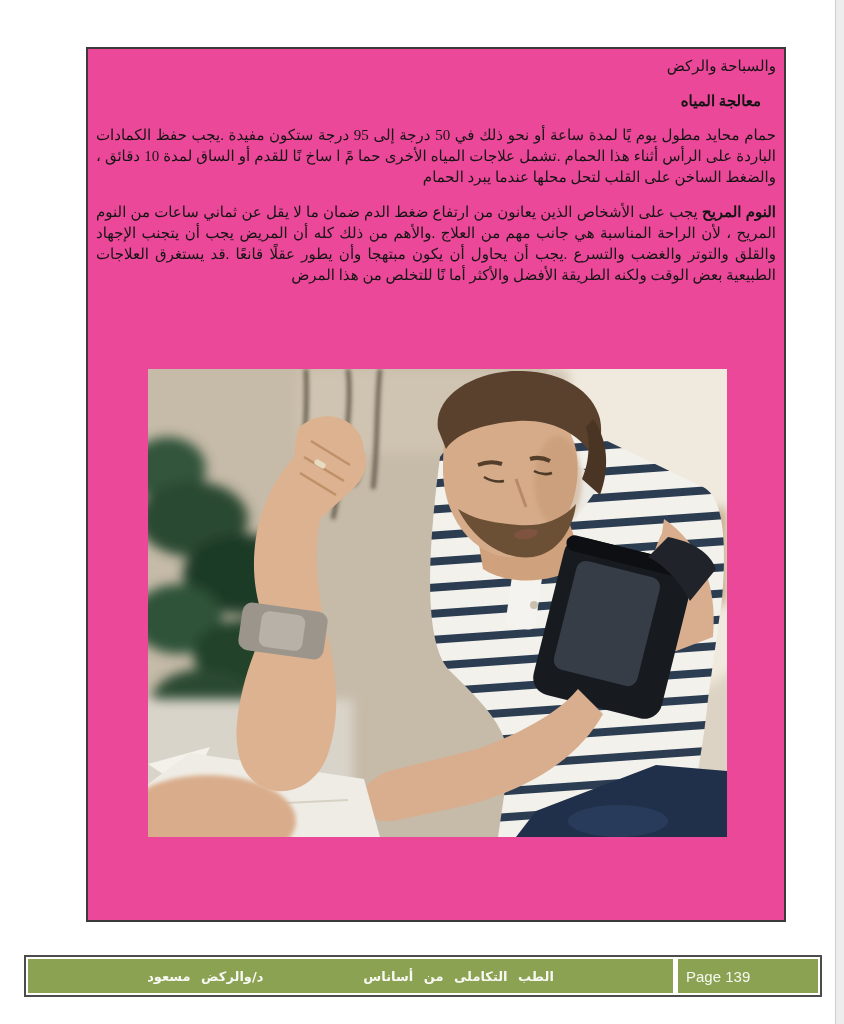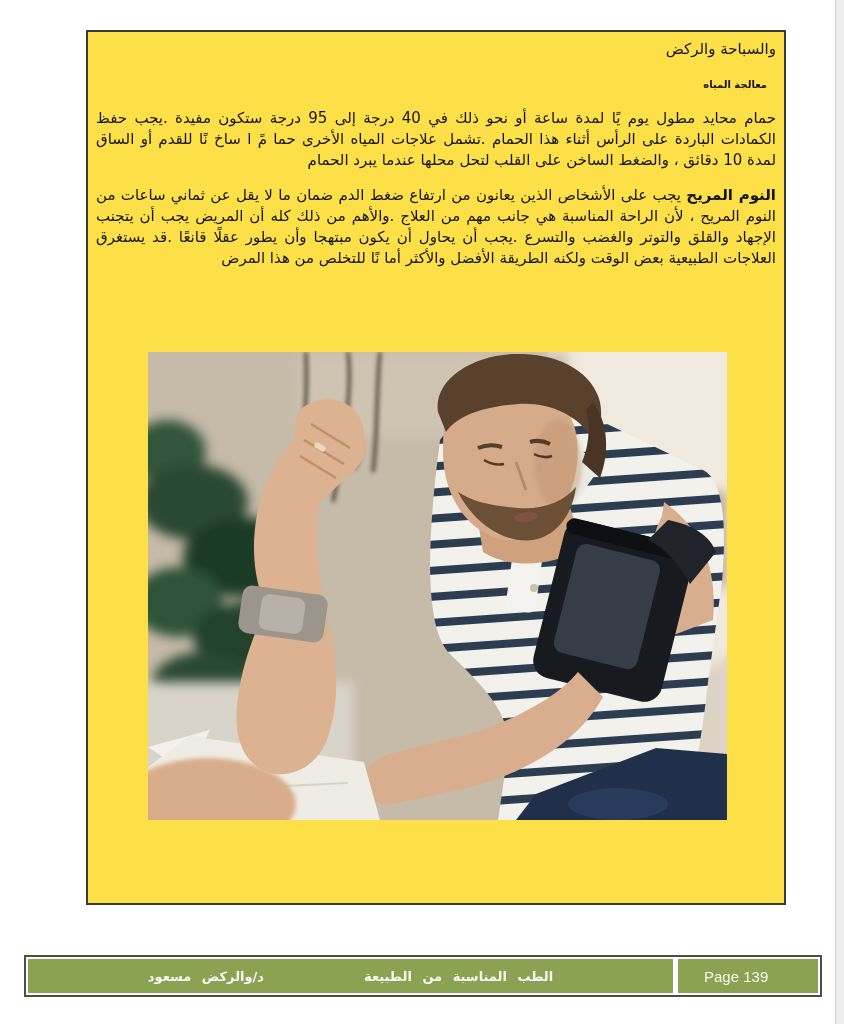--- a/index.html
+++ b/index.html
@@ -12,32 +12,33 @@
     width:844px;height:1024px;position:relative;background:#ffffff;
     font-family:"DejaVu Sans",sans-serif;overflow:hidden;
   }
   
   .right-edge{
     position:absolute;top:0;right:0;width:8px;height:1024px;
     background:#ededed;border-left:1px solid #cfcfcf;
   }
   
   .frame{
-    position:absolute;left:86px;top:30px;width:696px;height:871px;
-    border:2px solid var(--frame-border);background:#fde047;
+    position:absolute;left:86px;top:47px;width:696px;height:871px;
+    border:2px solid var(--frame-border);background:#ec4899;
     box-sizing:content-box;
+    font-family:Liberation Serif, serif;
   }
   .frame-inner{
     position:absolute;inset:0;padding:7px 8px;direction:rtl;
     color:#141414;font-size:15px;line-height:21px;
     text-align:justify;
   }
   .frame-inner p{margin:0 0 14px 0;}
   .line-single{margin:0 0 14px 0;}
-  .heading{font-weight:bold;font-size:10px;margin:0 9px 13px 0;}
+  .heading{font-weight:bold;font-size:15px;margin:0 15px 13px 0;}
   .lead-bold{font-weight:bold;}
   
   .photo{
     position:absolute;left:60px;top:320px;width:579px;height:468px;
     overflow:hidden;background:#c6baa8;
   }
   .photo svg{display:block;}
   
   .footer{
     position:absolute;left:24px;top:955px;width:790px;height:34px;
@@ -48,39 +49,39 @@
     background:var(--footer-green);height:100%;
     display:flex;align-items:center;
   }
   .fcell-left{
     flex:1;direction:rtl;justify-content:center;gap:100px;
     color:#f7f8f2;font-weight:bold;font-size:13px;letter-spacing:1px;
     word-spacing:6px;
   }
   .fcell-right{
     width:140px;color:#f6f8f0;font-size:15px;
-    padding-left:26px;box-sizing:border-box;
+    padding-left:8px;box-sizing:border-box;
     font-family:"Liberation Sans",sans-serif;
   }
 </style>
 </head>
 <body>
 
 <div>
 
   <div class="right-edge"></div>
 
   <div class="frame">
     <div class="frame-inner">
       <p class="line-single">والسباحة والركض</p>
 
 
       <div class="heading">معالجة المياه</div>
 
-      <p>حمام محايد مطول يوم يًا لمدة ساعة أو نحو ذلك في 40 درجة إلى 95 درجة ستكون مفيدة .يجب حفظ الكمادات الباردة على الرأس أثناء هذا الحمام .تشمل علاجات المياه الأخرى حما مً ا ساخ نًا للقدم أو الساق لمدة 10 دقائق ، والضغط الساخن على القلب لتحل محلها عندما يبرد الحمام</p>
+      <p>حمام محايد مطول يوم يًا لمدة ساعة أو نحو ذلك في 50 درجة إلى 95 درجة ستكون مفيدة .يجب حفظ الكمادات الباردة على الرأس أثناء هذا الحمام .تشمل علاجات المياه الأخرى حما مً ا ساخ نًا للقدم أو الساق لمدة 10 دقائق ، والضغط الساخن على القلب لتحل محلها عندما يبرد الحمام</p>
 
       <p><span class="lead-bold">النوم المريح</span> <span>يجب على الأشخاص الذين يعانون من ارتفاع ضغط الدم ضمان ما لا يقل عن ثماني ساعات من النوم المريح ، لأن الراحة المناسبة هي جانب مهم من العلاج .والأهم من ذلك كله أن المريض يجب أن يتجنب الإجهاد والقلق والتوتر والغضب والتسرع .يجب أن يحاول أن يكون مبتهجا وأن يطور  عقلًا قانعًا .قد يستغرق العلاجات الطبيعية بعض الوقت ولكنه الطريقة الأفضل والأكثر أما نًا للتخلص من هذا المرض</span></p>
     </div>
 
     <div class="photo">
       <svg width="579" height="468" viewBox="0 0 579 468" xmlns="http://www.w3.org/2000/svg">
         <defs>
           <pattern id="stripes" width="12" height="26" patternUnits="userSpaceOnUse" patternTransform="rotate(-4)">
             <rect width="12" height="26" fill="#f3f1ec"></rect>
             <rect y="0" width="12" height="8" fill="#2c3d52"></rect>
@@ -183,21 +184,21 @@
         <rect x="112" y="244" width="44" height="36" rx="8" transform="rotate(8 134 262)" fill="#b7b1a7"></rect>
 
         <path d="M388,442 L508,396 L579,402 L579,468 L368,468 Z" fill="#20304a"></path>
         <ellipse cx="470" cy="452" rx="50" ry="16" fill="#2b3f5e" opacity="0.8"></ellipse>
       </svg>
     </div>
   </div>
 
   <div class="footer">
     <div class="fcell fcell-left">
-      <span>الطب المناسبة من الطبيعة</span>
+      <span>الطب التكاملى من أساناس</span>
       <span>د/والركض مسعود</span>
     </div>
     <div class="fcell fcell-right">
       <span>Page 139</span>
     </div>
   </div>
 
 </div>
 
 </body></html>

